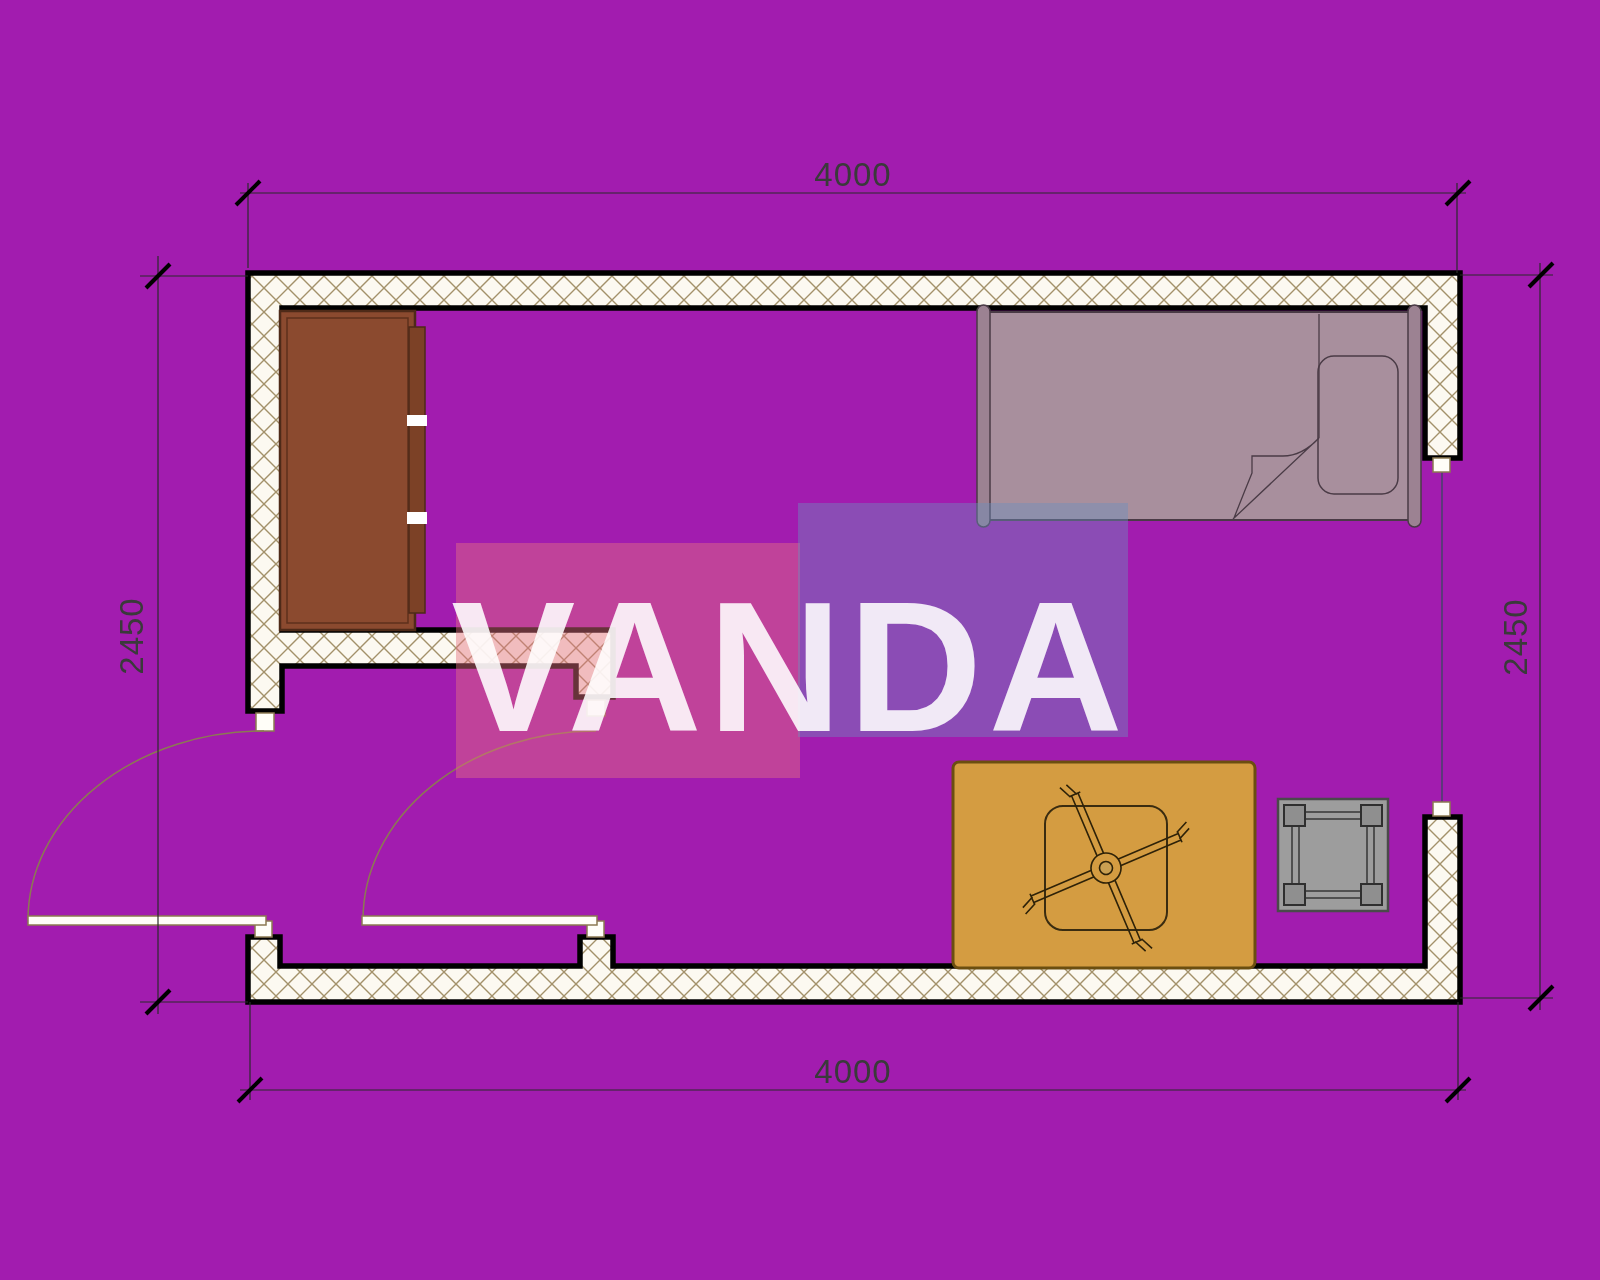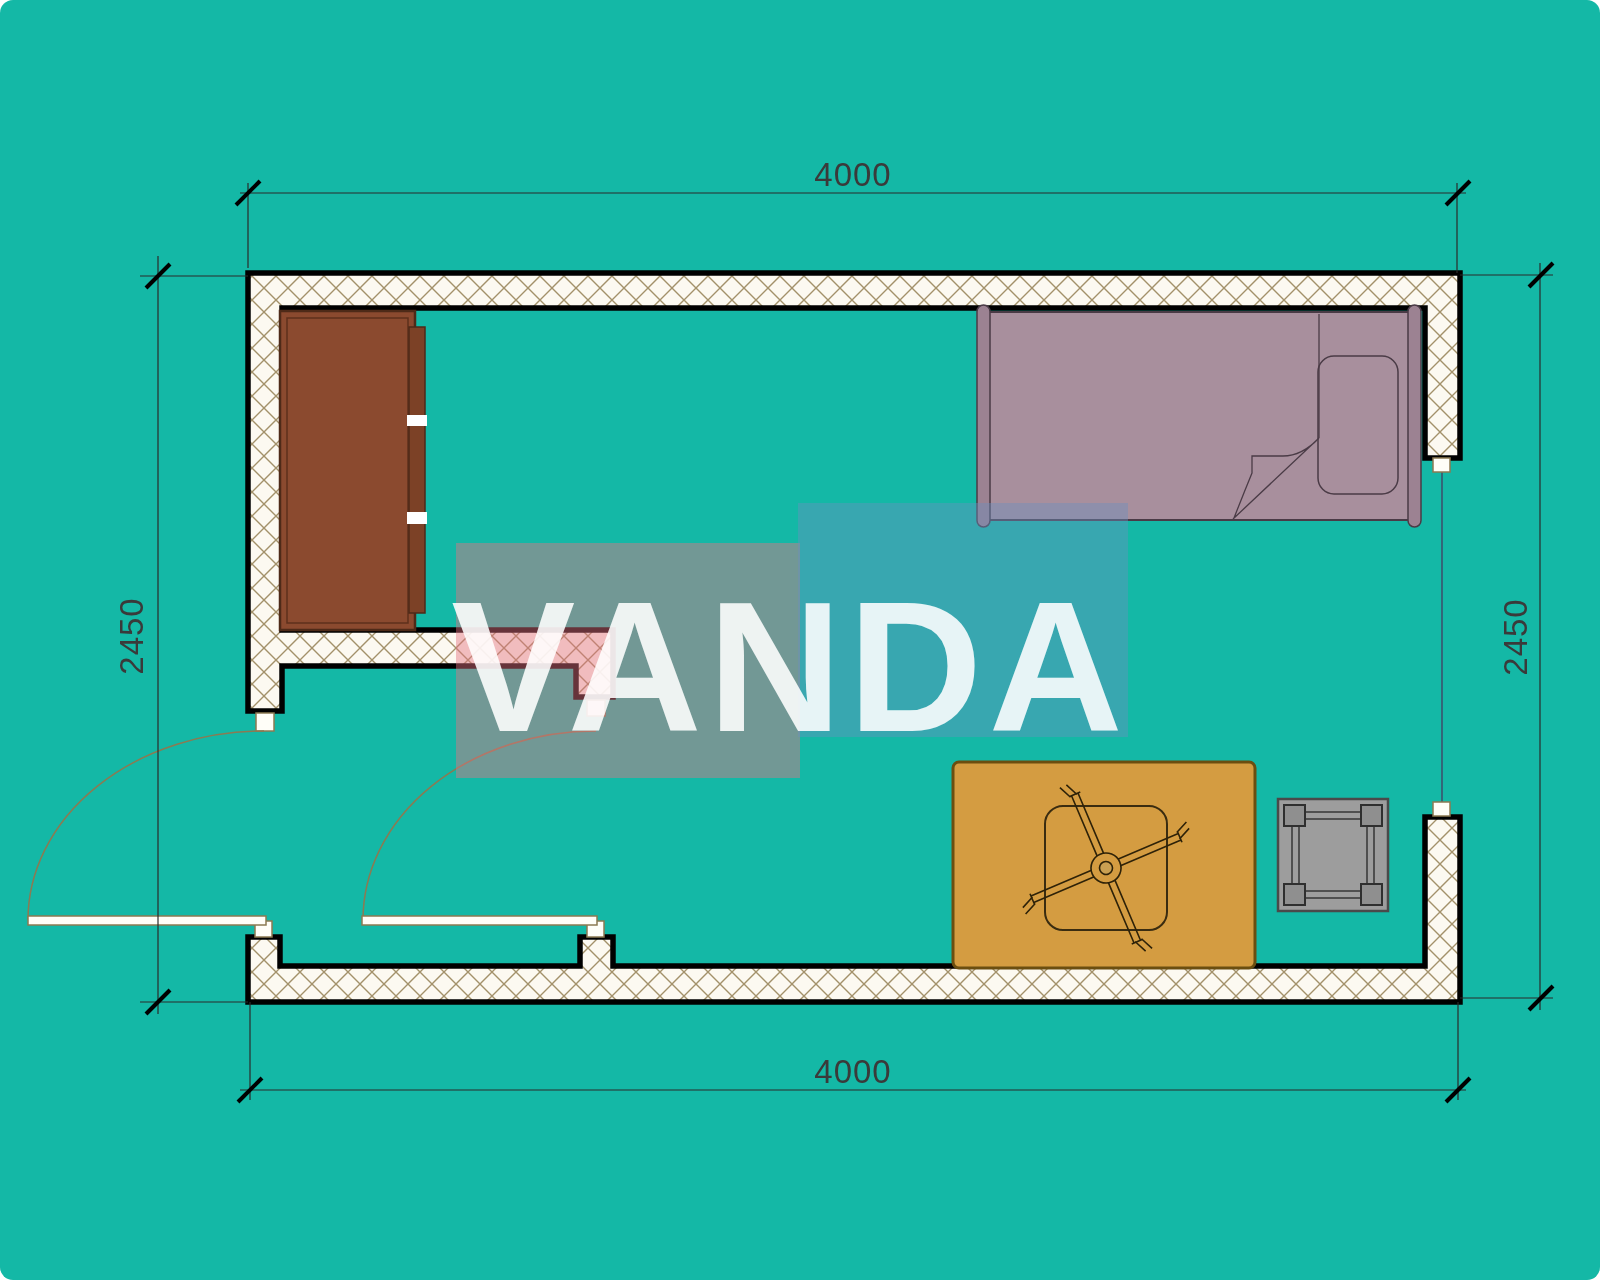--- a/index.html
+++ b/index.html
@@ -1,17 +1,17 @@
 <!DOCTYPE html>
 <html><head>
 <meta charset="utf-8">
 <style>
   html,body{margin:0;padding:0;background:#ffffff;}
-  #canvas{position:relative;width:1600px;height:1280px;background:#14b8a6;overflow:hidden;
-          font-family:"Liberation Sans", sans-serif;border-radius:13px;}
+  #canvas{position:relative;width:1600px;height:1280px;background:#a21caf;overflow:hidden;
+          font-family:"Liberation Sans", sans-serif;}
   svg{display:block;}
   text.dim{font-family:"Liberation Sans", sans-serif;font-size:33px;font-weight:400;
            letter-spacing:1px;fill:#3a3a3a;}
   text.wm{font-family:"Liberation Sans", sans-serif;font-size:186px;font-weight:bold;
           letter-spacing:6px;fill:rgba(255,255,255,0.88);}
 </style>
 </head>
 <body>
 
 <div id="canvas">

